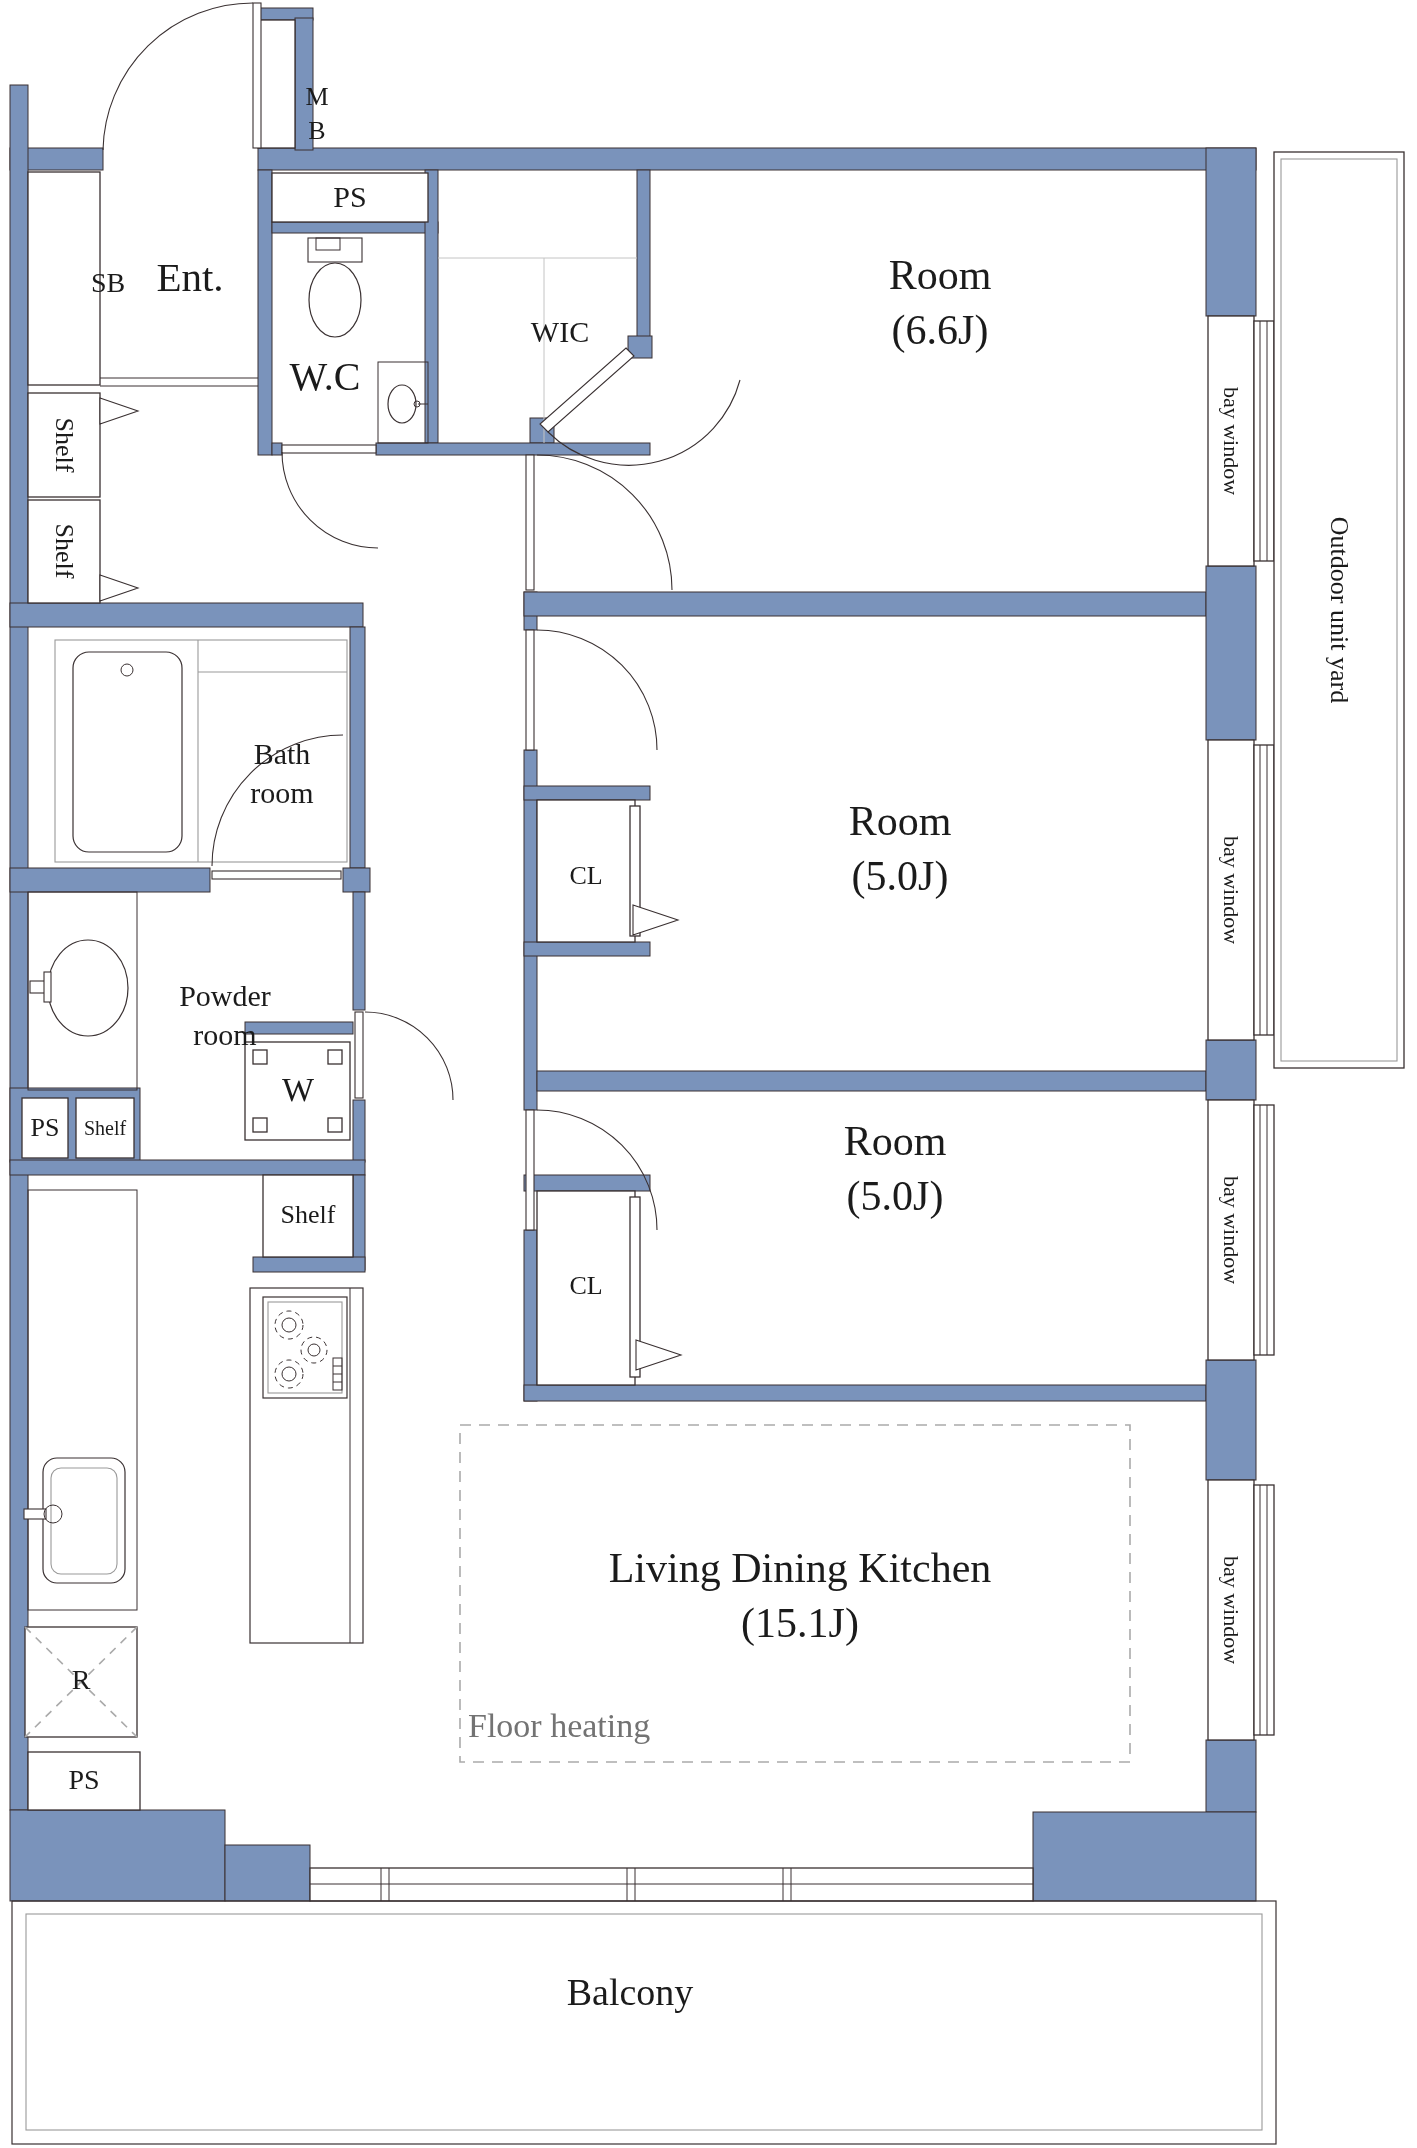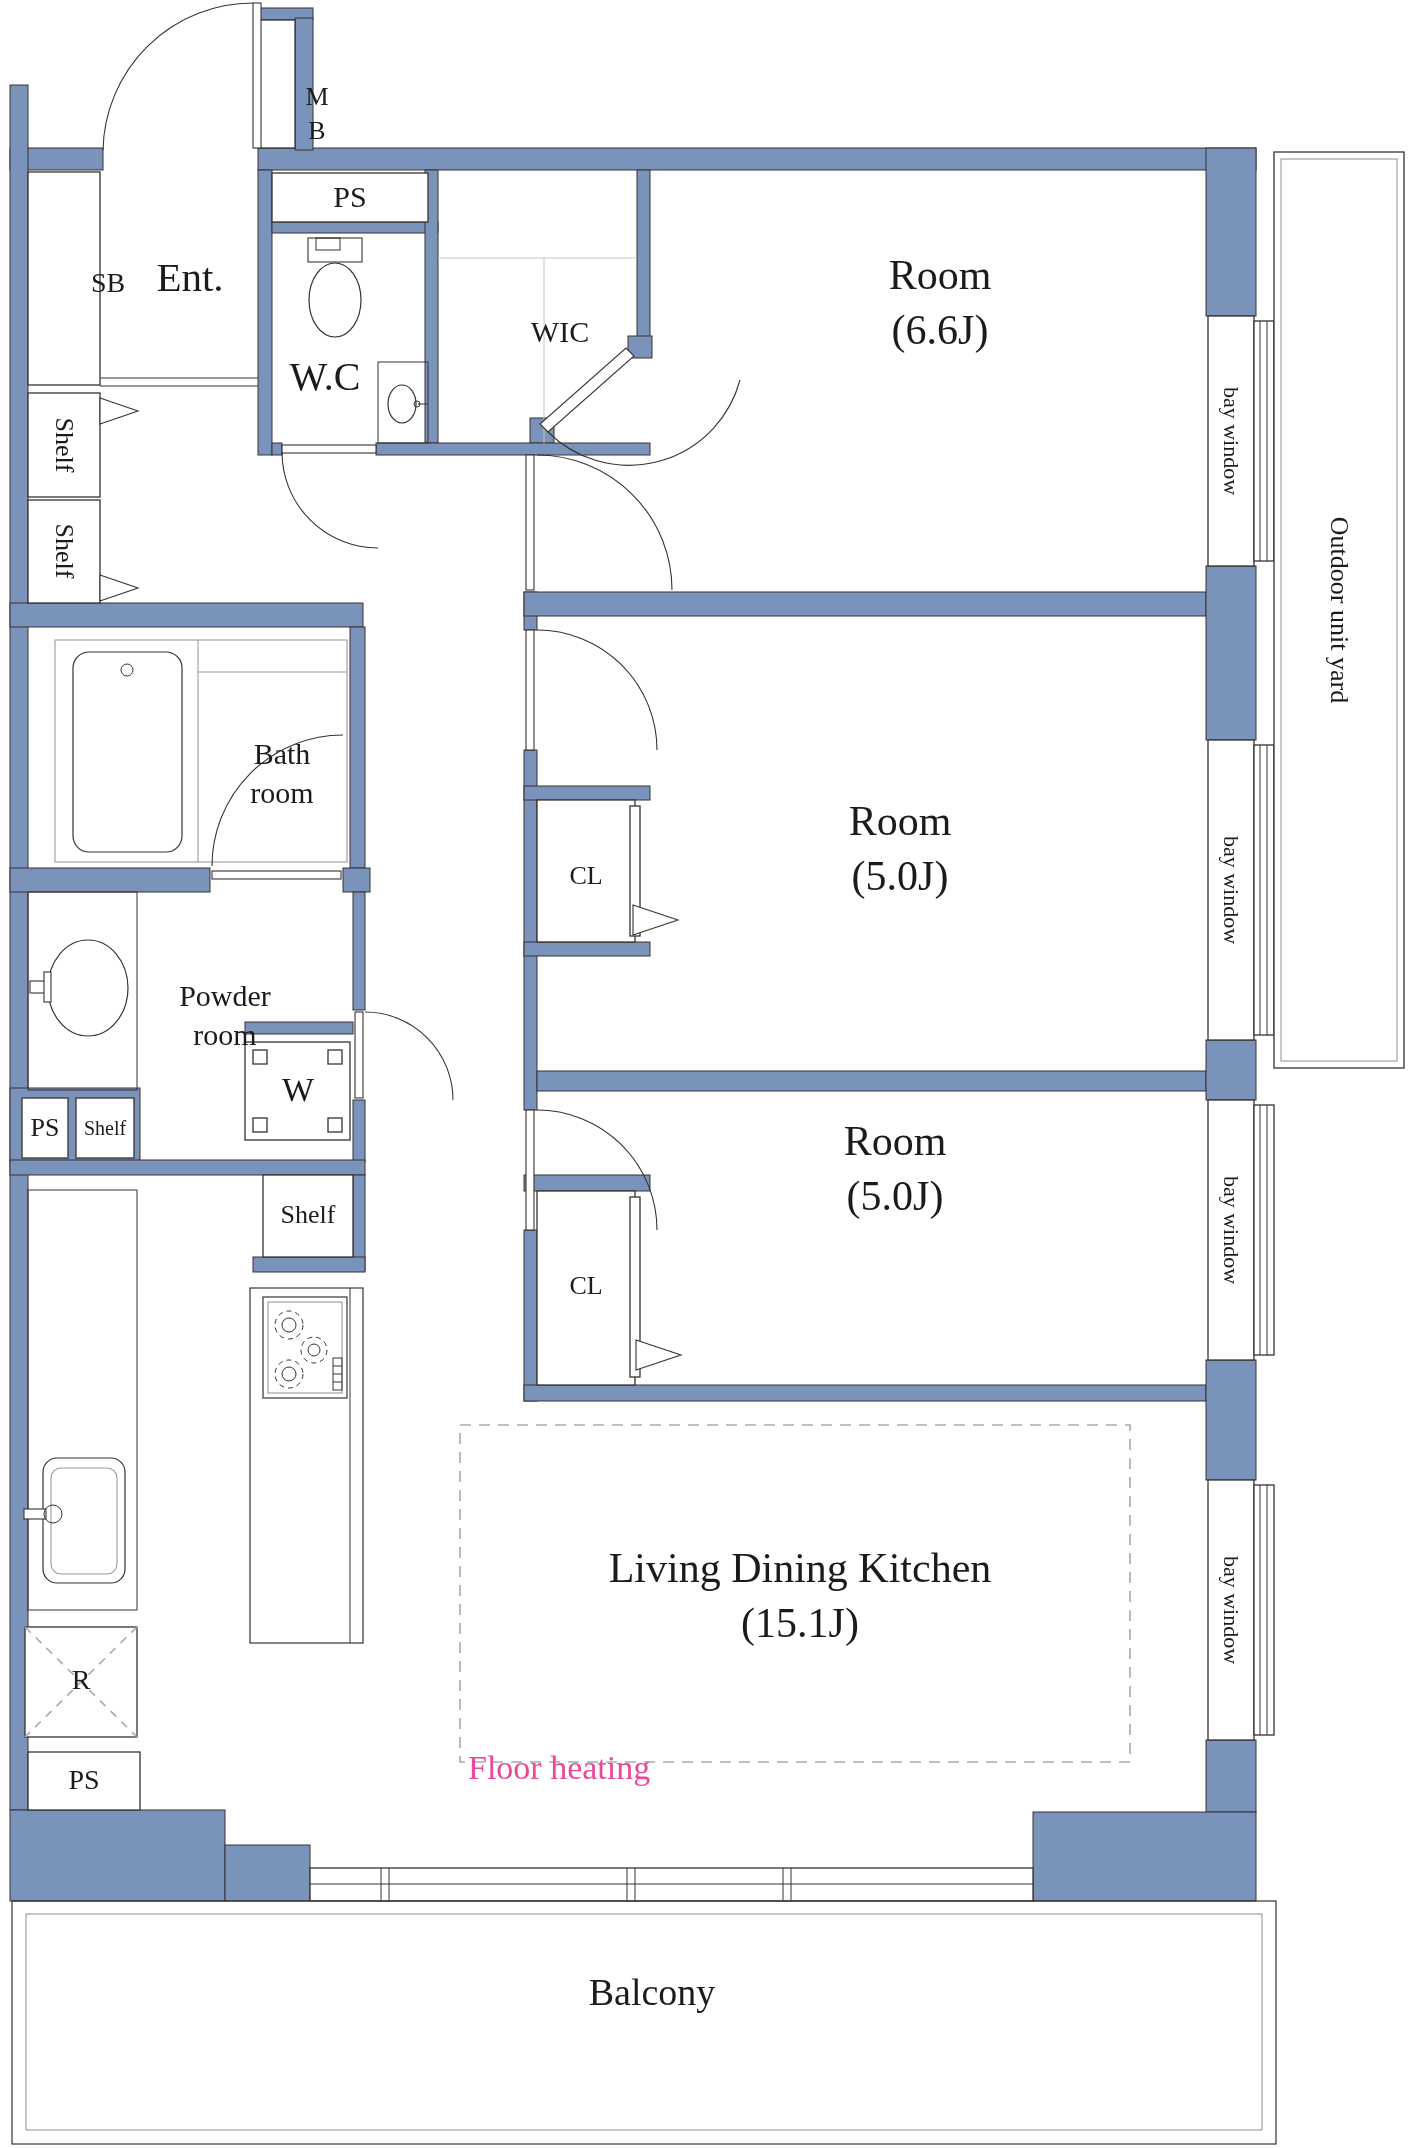--- a/index.html
+++ b/index.html
@@ -12,21 +12,21 @@
   .thin{stroke:#3a3132;stroke-width:1;fill:none;}
   .gln {stroke:#9a9a9a;stroke-width:1.1;fill:none;}
   .lgln{stroke:#c4c4c4;stroke-width:1;fill:none;}
   .arc {stroke:#3a3132;stroke-width:1.1;fill:none;}
   .leaf{fill:#ffffff;stroke:#3a3132;stroke-width:1.1;}
   .dash{stroke:#aaaaaa;stroke-width:1.6;fill:none;stroke-dasharray:11 8;}
   .lbl{position:absolute;display:flex;align-items:center;justify-content:center;
        text-align:center;color:#1b1b1b;line-height:1.3;}
   .vlbl{transform:rotate(90deg);white-space:nowrap;}
   .stack{word-break:break-all;}
-  .gray{color:#ec4899;margin-top:42px;}
+  .gray{color:#737373;}
 </style>
 </head>
 <body>
 
 <div id="plan">
 
 <svg width="1417" height="2148" viewBox="0 0 1417 2148">
 
   <g>
 
@@ -297,21 +297,21 @@
 <div class="lbl" style="left:745px;top:1113px;width:300px;height:112px;font-size:42px;flex-direction:column;">
   <div>Room</div>
   <div>(5.0J)</div>
 </div>
 <div class="lbl" style="left:570px;top:1538px;width:460px;height:116px;font-size:42px;flex-direction:column;">
   <div>Living Dining Kitchen</div>
   <div>(15.1J)</div>
 </div>
 
 <div class="lbl gray" style="left:468px;top:1702px;width:260px;height:48px;font-size:34px;justify-content:flex-start;">Floor heating</div>
-<div class="lbl" style="left:532px;top:1968px;width:240px;height:50px;font-size:38px;">Balcony</div>
+<div class="lbl" style="left:510px;top:1968px;width:240px;height:50px;font-size:38px;">Balcony</div>
 
 <div class="lbl vlbl" style="left:1161px;top:426px;width:140px;height:30px;font-size:22px;">bay window</div>
 <div class="lbl vlbl" style="left:1161px;top:875px;width:140px;height:30px;font-size:22px;">bay window</div>
 <div class="lbl vlbl" style="left:1161px;top:1215px;width:140px;height:30px;font-size:22px;">bay window</div>
 <div class="lbl vlbl" style="left:1161px;top:1595px;width:140px;height:30px;font-size:22px;">bay window</div>
 
 <div class="lbl vlbl" style="left:1209px;top:592px;width:260px;height:36px;font-size:26px;">Outdoor unit yard</div>
 
 </div>
 

